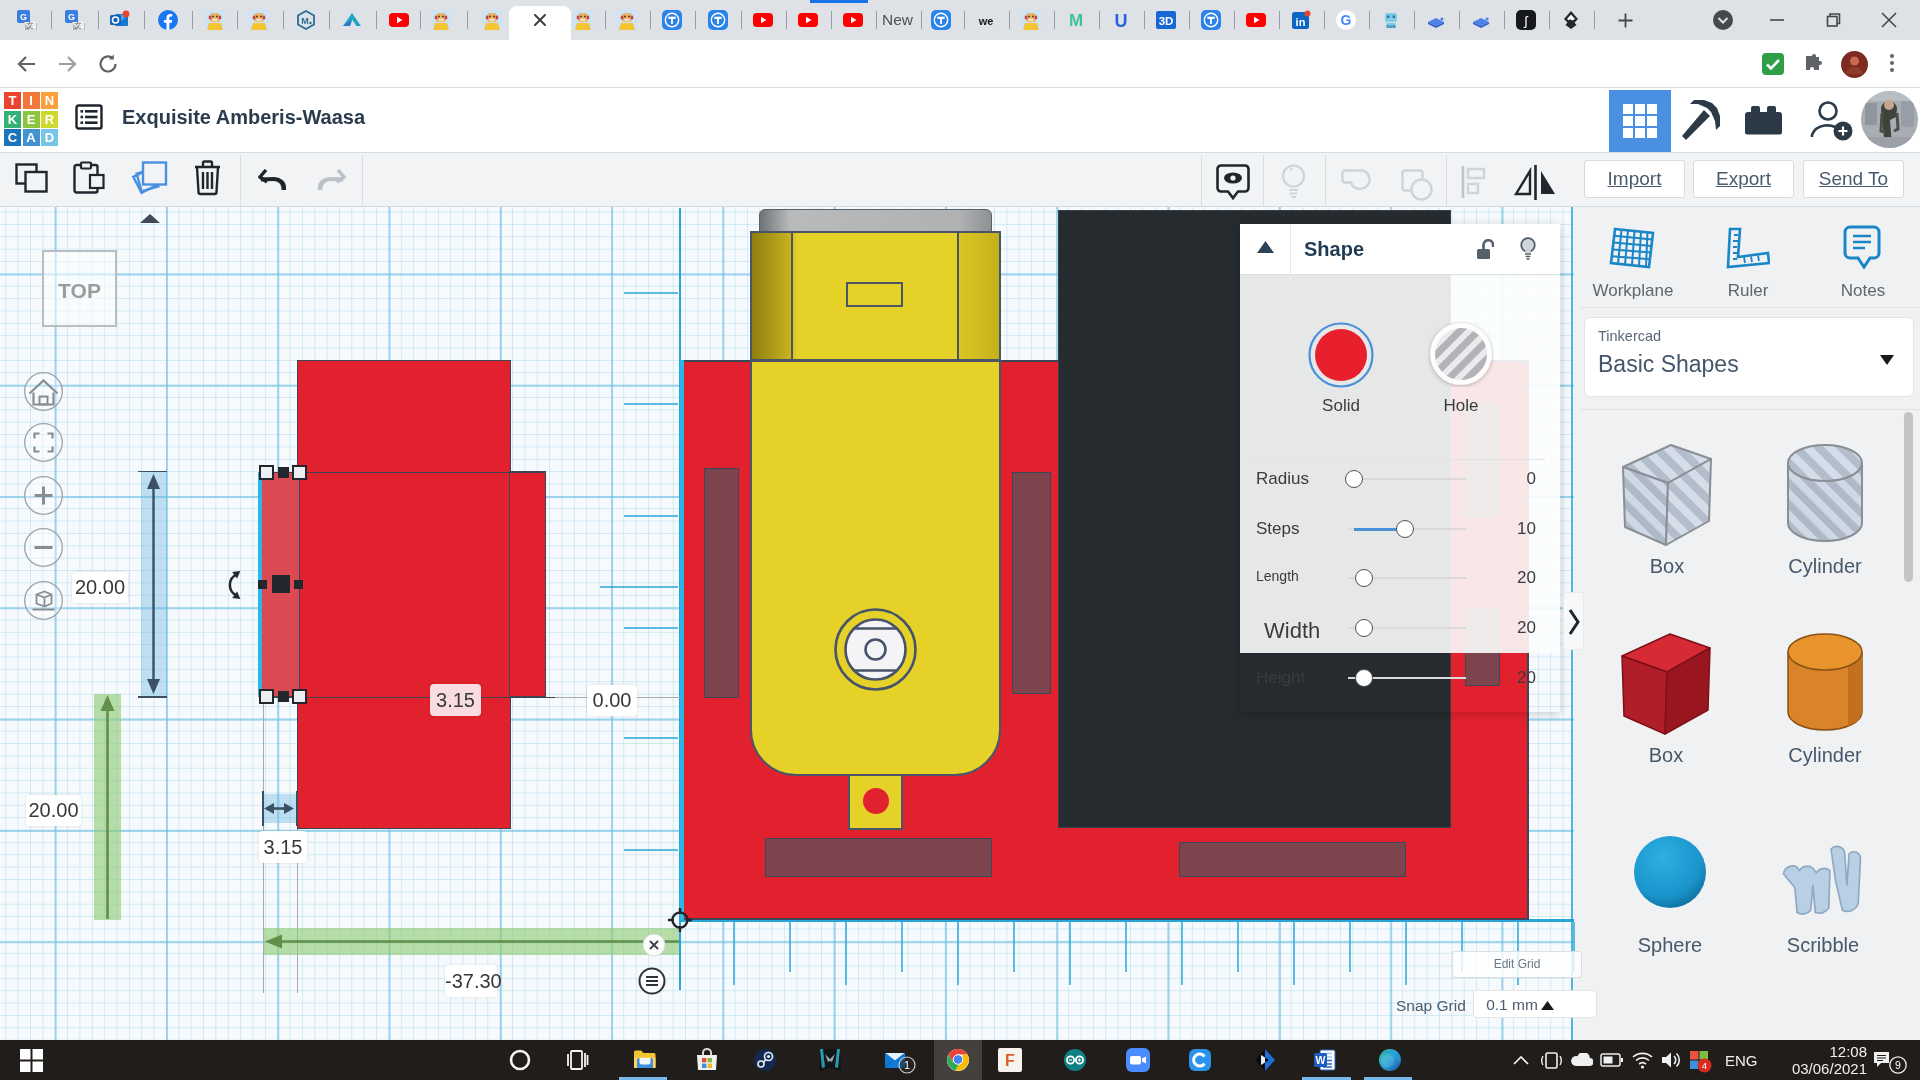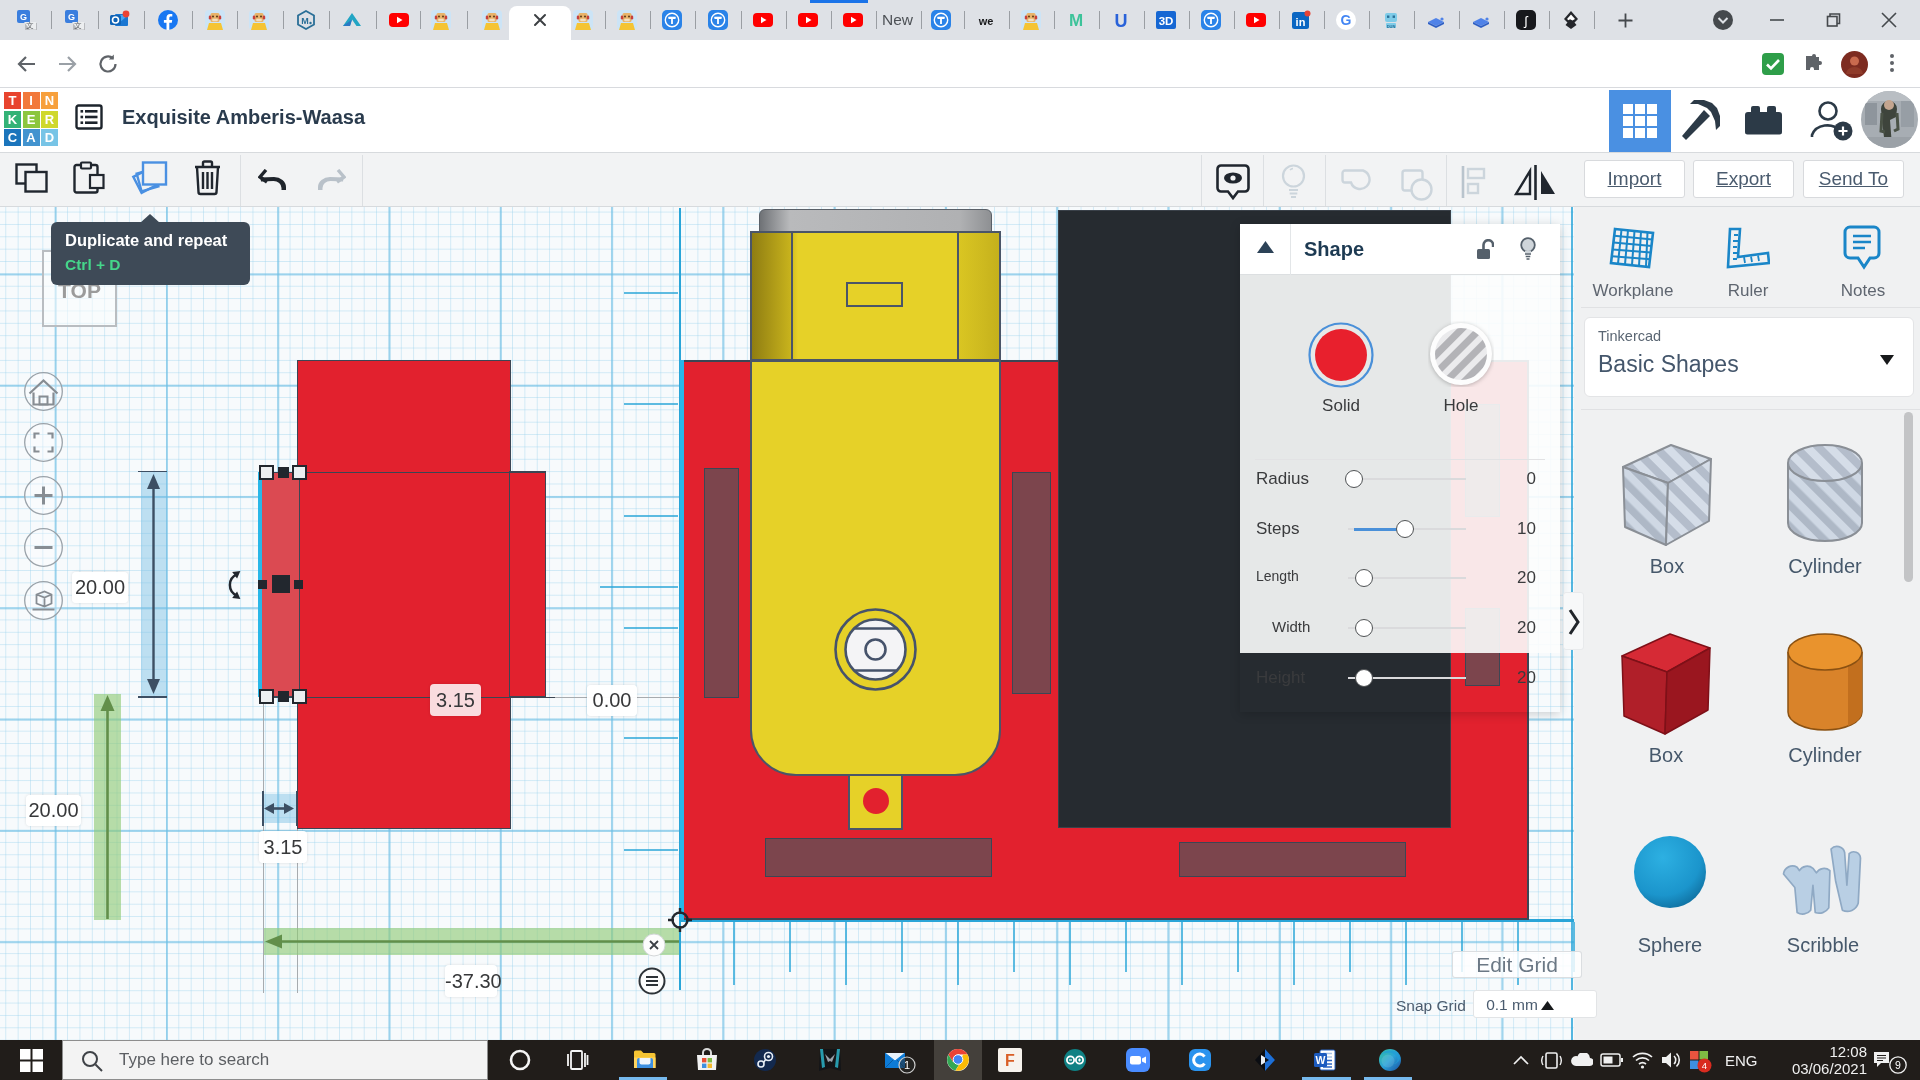--- a/index.html
+++ b/index.html
@@ -634,24 +634,20 @@
   <svg class="abs" style="left:24px;top:374px" width="39" height="39" viewBox="0 0 39 39">
 <circle cx="19.5" cy="19.5" r="18.8" fill="rgba(252,253,254,0.35)" stroke="#9aa2a9" stroke-width="1.3"></circle>
 <g transform="translate(0.5,0.5)">
           <path d="M12 13 L20 10 L27 13 L27 22 L20 25 L12 22 Z M12 13 L20 16 L27 13 M20 16 L20 25" fill="none" stroke="#878d93" stroke-width="1.8"></path>
           <path d="M8 28 L30 28" stroke="#878d93" stroke-width="2"></path>
         </g>
       </svg>
   <svg class="abs" style="left:140px;top:7px" width="20" height="9" viewBox="0 0 20 9">
         <path d="M10 0 L20 9 L0 9 Z" fill="#3e4a57"></path>
       </svg>
-  <div class="abs" style="left:51px;top:15px;width:199px;height:63px;background:#3e4a57;border-radius:6px">
-<div class="abs" style="left:14px;top:9px;font-size:16.5px;font-weight:bold;color:#fff">Duplicate and repeat</div>
-<div class="abs" style="left:14px;top:34px;font-size:15.5px;font-weight:bold;color:#45d68a">Ctrl + D</div>
-</div>
   <div class="abs" style="left:1396px;top:790px;font-size:15.5px;color:#4a5b6e">Snap Grid</div>
   <div class="abs" style="left:1240px;top:17px;width:320px;height:488px;box-shadow:0 2px 10px rgba(0,0,0,0.18)">
   <div class="abs" style="left:0;top:0;width:320px;height:51px;background:#fff;border-bottom:1px solid #dcdfe1">
     <svg class="abs" style="left:17px;top:17px" width="17" height="12" viewBox="0 0 17 12">
             <path d="M8.5 0 L17 12 L0 12 Z" fill="#2c4257"></path>
           </svg>
     <div class="abs" style="left:50px;top:0;width:1px;height:51px;background:#e3e6e8"></div>
     <div class="abs" style="left:64px;top:14px;font-size:20px;font-weight:bold;color:#1d3a52">Shape</div>
     <svg class="abs" style="left:236px;top:15px" width="18" height="22" viewBox="0 0 18 22">
             <rect x="1" y="10" width="13" height="10" rx="1.5" fill="#55606b"></rect>
@@ -692,33 +688,33 @@
     <div class="abs" style="left:256px;top:194px;width:40px;text-align:right;font-size:17px;color:#3a3b3d">0</div>
     <div class="abs" style="left:16px;top:244px;font-size:17px;color:#3a3b3d">Steps</div>
     <div class="abs" style="left:108px;top:253px;width:118px;height:2px;background:#dadadc"></div>
     <div class="abs" style="left:114px;top:252.5px;width:44px;height:3px;background:#4a90d9"></div>
     <div class="abs" style="left:156px;top:245px;width:18px;height:18px;border-radius:50%;background:#fff;border:1.7px solid #4f5254"></div>
     <div class="abs" style="left:256px;top:244px;width:40px;text-align:right;font-size:17px;color:#3a3b3d">10</div>
     <div class="abs" style="left:16px;top:293px;font-size:14px;color:#3a3b3d">Length</div>
     <div class="abs" style="left:108px;top:302px;width:118px;height:2px;background:#dadadc"></div>
     <div class="abs" style="left:115px;top:294px;width:18px;height:18px;border-radius:50%;background:#fff;border:1.7px solid #4f5254"></div>
     <div class="abs" style="left:256px;top:293px;width:40px;text-align:right;font-size:17px;color:#3a3b3d">20</div>
-    <div class="abs" style="left:32px;top:343px;font-size:15px;color:#3a3b3d">Width</div>
+    <div class="abs" style="left:24px;top:343px;font-size:22px;color:#3a3b3d">Width</div>
     <div class="abs" style="left:108px;top:352px;width:118px;height:2px;background:#dadadc"></div>
     <div class="abs" style="left:115px;top:344px;width:18px;height:18px;border-radius:50%;background:#fff;border:1.7px solid #4f5254"></div>
     <div class="abs" style="left:256px;top:343px;width:40px;text-align:right;font-size:17px;color:#3a3b3d">20</div>
     <div class="abs" style="left:16px;top:393px;font-size:17px;color:#3a3b3d">Height</div>
     <div class="abs" style="left:108px;top:402px;width:118px;height:2px;background:#dadadc"></div>
     <div class="abs" style="left:115px;top:394px;width:18px;height:18px;border-radius:50%;background:#fff;border:1.7px solid #4f5254"></div>
     <div class="abs" style="left:256px;top:393px;width:40px;text-align:right;font-size:17px;color:#3a3b3d">20</div>
   </div>
 </div>
   </div>
 
-  <div class="abs" style="left:1452px;top:951px;z-index:5;width:130px;height:27px;background:rgba(255,255,255,0.82);border:1px solid rgba(210,214,218,0.8);border-radius:3px;font-size:21px;color:#6b7885;text-align:center;line-height:25px">Edit Grid</div>
+  <div class="abs" style="left:1452px;top:951px;z-index:5;width:130px;height:27px;background:rgba(255,255,255,0.82);border:1px solid rgba(210,214,218,0.8);border-radius:3px;font-size:12px;color:#6b7885;text-align:center;line-height:25px">Edit Grid</div>
   <div class="abs" style="left:1473px;top:990px;z-index:5;width:124px;height:28px;background:#fff;border:1px solid #e2e4e6;border-radius:3px">
   <div class="abs" style="left:0;top:5px;width:76px;text-align:center;font-size:15.5px;color:#4a5b6e">0.1 mm</div>
   <svg class="abs" style="left:67px;top:10px" width="13" height="9" viewBox="0 0 13 9">
         <path d="M6.5 0 L13 9 L0 9 Z" fill="#17191b"></path>
       </svg>
 </div>
   <div class="abs" style="left:1563px;top:592px;z-index:5;width:21px;height:58px;background:#f7f8f9;border:1px solid #e8eaec;border-radius:3px">
   <svg class="abs" style="left:4px;top:15px" width="12" height="28" viewBox="0 0 12 28">
         <path d="M2 2 L10 14 L2 26" fill="none" stroke="#22262b" stroke-width="3"></path>
       </svg>
@@ -815,27 +811,20 @@
 
   <div id="taskbar">
   <svg class="abs" style="left:20px;top:9px" width="23" height="23" viewBox="0 0 23 23">
 <g fill="#fff">
           <rect x="0" y="0" width="10.5" height="10.5"></rect>
           <rect x="12.5" y="0" width="10.5" height="10.5"></rect>
           <rect x="0" y="12.5" width="10.5" height="10.5"></rect>
           <rect x="12.5" y="12.5" width="10.5" height="10.5"></rect>
         </g>
       </svg>
-  <div class="abs" style="left:62px;top:0px;width:426px;height:40px;background:#f3f3f3;border:1px solid #8d8d8d">
-<svg class="abs" style="left:18px;top:9px" width="22" height="22" viewBox="0 0 22 22">
-          <circle cx="9" cy="9" r="7" fill="none" stroke="#3f4247" stroke-width="2"></circle>
-          <path d="M14.5 14.5 L21 21" stroke="#3f4247" stroke-width="2"></path>
-        </svg>
-<div class="abs" style="left:56px;top:9px;font-size:17px;color:#5c5f63">Type here to search</div>
-</div>
   <svg class="tbicon" style="left:508px" viewBox="0 0 24 24">
         <circle cx="12" cy="12" r="9" fill="none" stroke="#f5f5f5" stroke-width="2.6"></circle>
       </svg>
   <svg class="tbicon" style="left:566px" viewBox="0 0 24 24">
         <g fill="none" stroke="#f5f5f5" stroke-width="1.8">
 <rect x="5" y="3" width="11" height="18" rx="1"></rect>
           <path d="M19 5 L19 19 M21.5 7 L21.5 17 M2 6 L2 18"></path>
         </g>
 <circle cx="19" cy="11" r="0.1" stroke="#f5f5f5"></circle>
       </svg>

